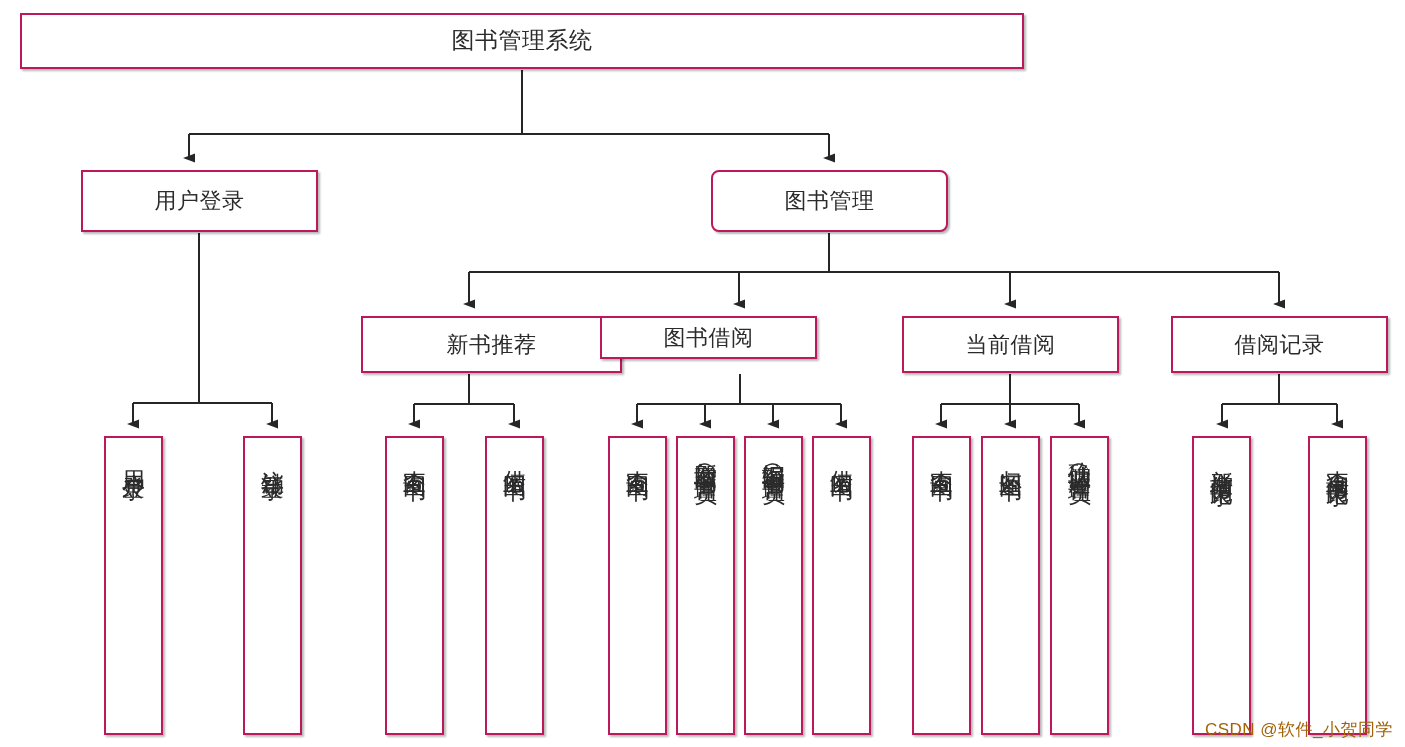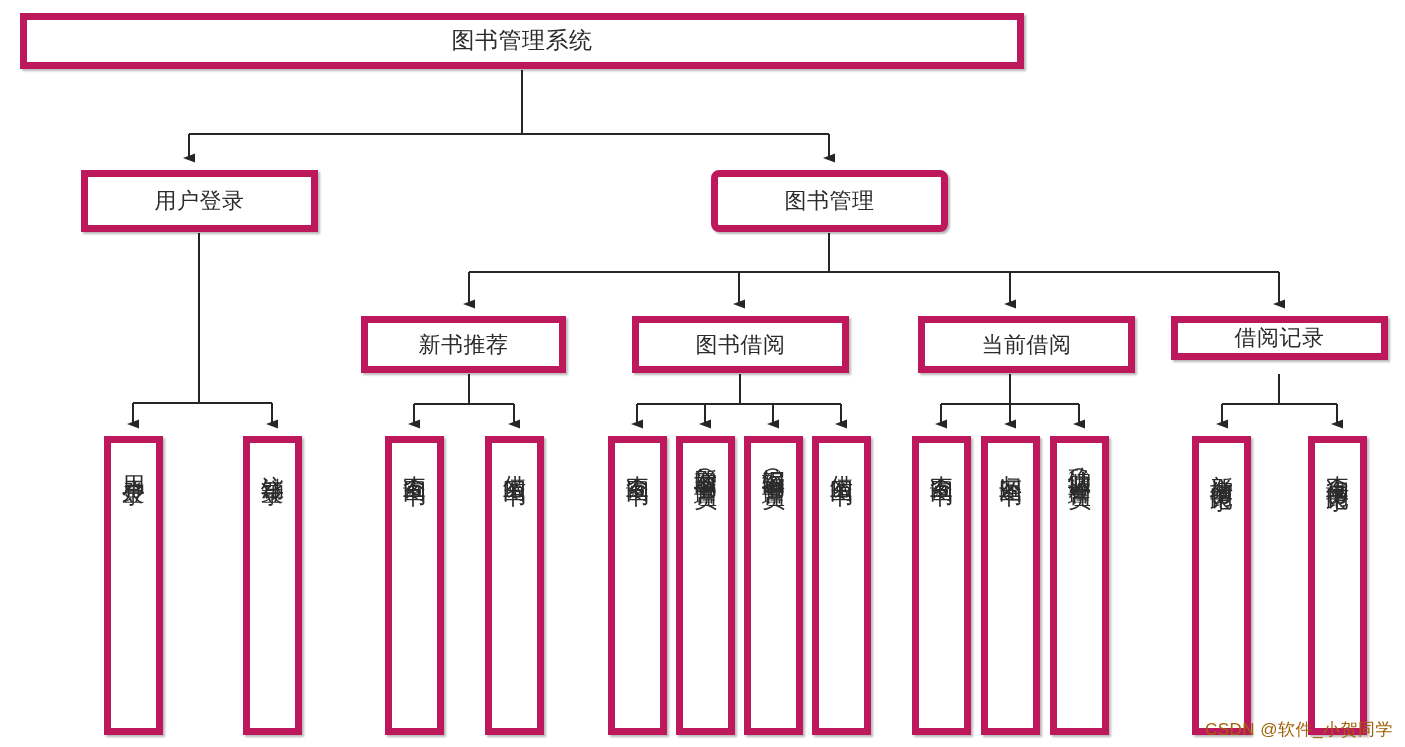--- a/index.html
+++ b/index.html
@@ -22,21 +22,21 @@
     position: absolute;
     left: 0;
     top: 0;
     width: 1405px;
     height: 747px;
   }
   .node {
     position: absolute;
     box-sizing: border-box;
     background: #ffffff;
-    border: 7px solid #be185d;
+    border: 2px solid #be185d;
     box-shadow: 2px 2px 2px rgba(0,0,0,0.28);
     display: flex;
     align-items: center;
     justify-content: center;
     color: #2b2b2b;
     z-index: 2;
   }
   .node .lbl {
     display: block;
     text-align: center;
@@ -136,30 +136,30 @@
     <span class="lbl">图书管理系统</span>
   </div>
 
   <div class="node horiz" style="left:81px; top:170px; width:237px; height:62px;">
     <span class="lbl">用户登录</span>
   </div>
   <div class="node horiz" style="left:711px; top:170px; width:237px; height:62px;border-radius:8px;">
     <span class="lbl">图书管理</span>
   </div>
 
-  <div class="node horiz" style="left:361px; top:316px; width:205px; height:57px;">
+  <div class="node horiz" style="left:361px; top:316px; width:261px; height:57px;">
     <span class="lbl">新书推荐</span>
   </div>
-  <div class="node horiz" style="left:632px; top:316px; width:217px; height:57px;">
+  <div class="node horiz" style="left:600px; top:316px; width:217px; height:43px;">
     <span class="lbl">图书借阅</span>
   </div>
-  <div class="node horiz" style="left:902px; top:316px; width:217px; height:57px;margin-left:16px;">
+  <div class="node horiz" style="left:902px; top:316px; width:217px; height:57px;">
     <span class="lbl">当前借阅</span>
   </div>
-  <div class="node horiz" style="left:1171px; top:316px; width:217px; height:44px;">
+  <div class="node horiz" style="left:1171px; top:316px; width:217px; height:57px;">
     <span class="lbl">借阅记录</span>
   </div>
 
   <div class="node vert" style="left:104px; top:436px; width:59px; height:299px;">
     <span class="lbl">用户登录</span>
   </div>
   <div class="node vert" style="left:243px; top:436px; width:59px; height:299px;">
     <span class="lbl">注销登录</span>
   </div>
 

